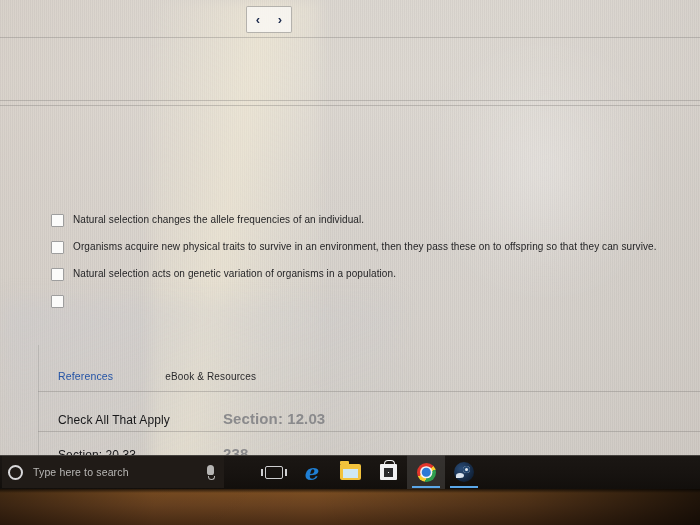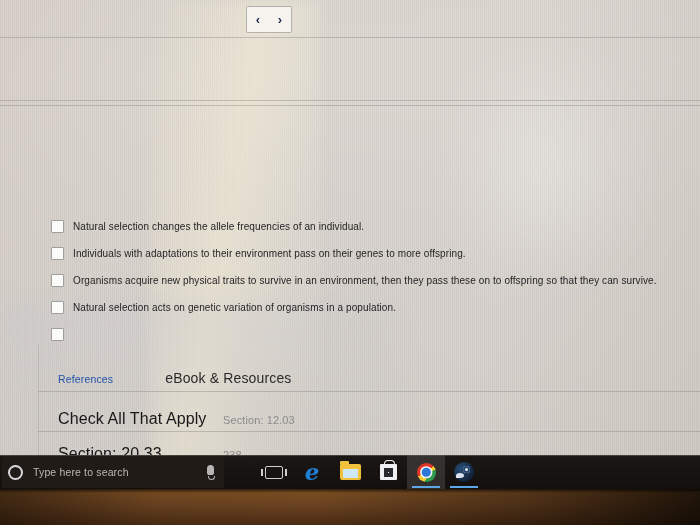--- a/index.html
+++ b/index.html
@@ -160,21 +160,21 @@
   }
 
   
   .options {
     position: absolute;
     left: 51px; top: 206px;
     width: 640px;
   }
   .opt {
     display: flex;
-    align-items: flex-end;
+    align-items: center;
     height: 27px;
   }
   .cbox {
     flex: 0 0 auto;
     width: 13px; height: 13px;
     margin-top: 1px;
     border: 1px solid #9e9e9e;
     background: #fbfbfa;
     border-radius: 1px;
   }
@@ -194,43 +194,44 @@
     display: flex;
     align-items: baseline;
   }
   .ftab-ref {
     font-size: 10.5px;
     color: #2453a6;
     letter-spacing: .15px;
   }
   .ftab-ebook {
     margin-left: 52px;
-    font-size: 14px;
+    font-size: 10px;
     color: #2a2a2c;
     letter-spacing: .15px;
   }
 
   .frow {
     position: absolute;
     left: 58px;
     display: flex;
     align-items: baseline;
   }
   .frow-a { top: 410px; }
   .frow-b { top: 445px; }
   .frow-title {
     width: 165px;
-    font-size: 16px;
+    font-size: 12px;
     color: #18181a;
     letter-spacing: .1px;
   }
   .frow-meta {
-    font-size: 11px;
+    font-size: 15px;
     color: #8a8a8c;
     letter-spacing: .1px;
+    font-weight: bold;
   }
 
   
   .cardedge-left {
     position: absolute;
     left: 38px; top: 345px;
     width: 1px; height: 144px;
     background: rgba(140,138,136,0.30);
   }
 
@@ -481,24 +482,20 @@
     </div>
 
 
     <div class="options">
 
       <div class="opt">
         <span class="cbox"></span>
         <span class="opt-label">Natural selection changes the allele frequencies of an individual.</span>
       </div>
 
-      <div class="opt">
-        <span class="cbox"></span>
-        <span class="opt-label">Individuals with adaptations to their environment pass on their genes to more offspring.</span>
-      </div>
 
       <div class="opt">
         <span class="cbox"></span>
         <span class="opt-label">Organisms acquire new physical traits to survive in an environment, then they pass these on to offspring so that they can survive.</span>
       </div>
 
       <div class="opt">
         <span class="cbox"></span>
         <span class="opt-label">Natural selection acts on genetic variation of organisms in a population.</span>
       </div>

